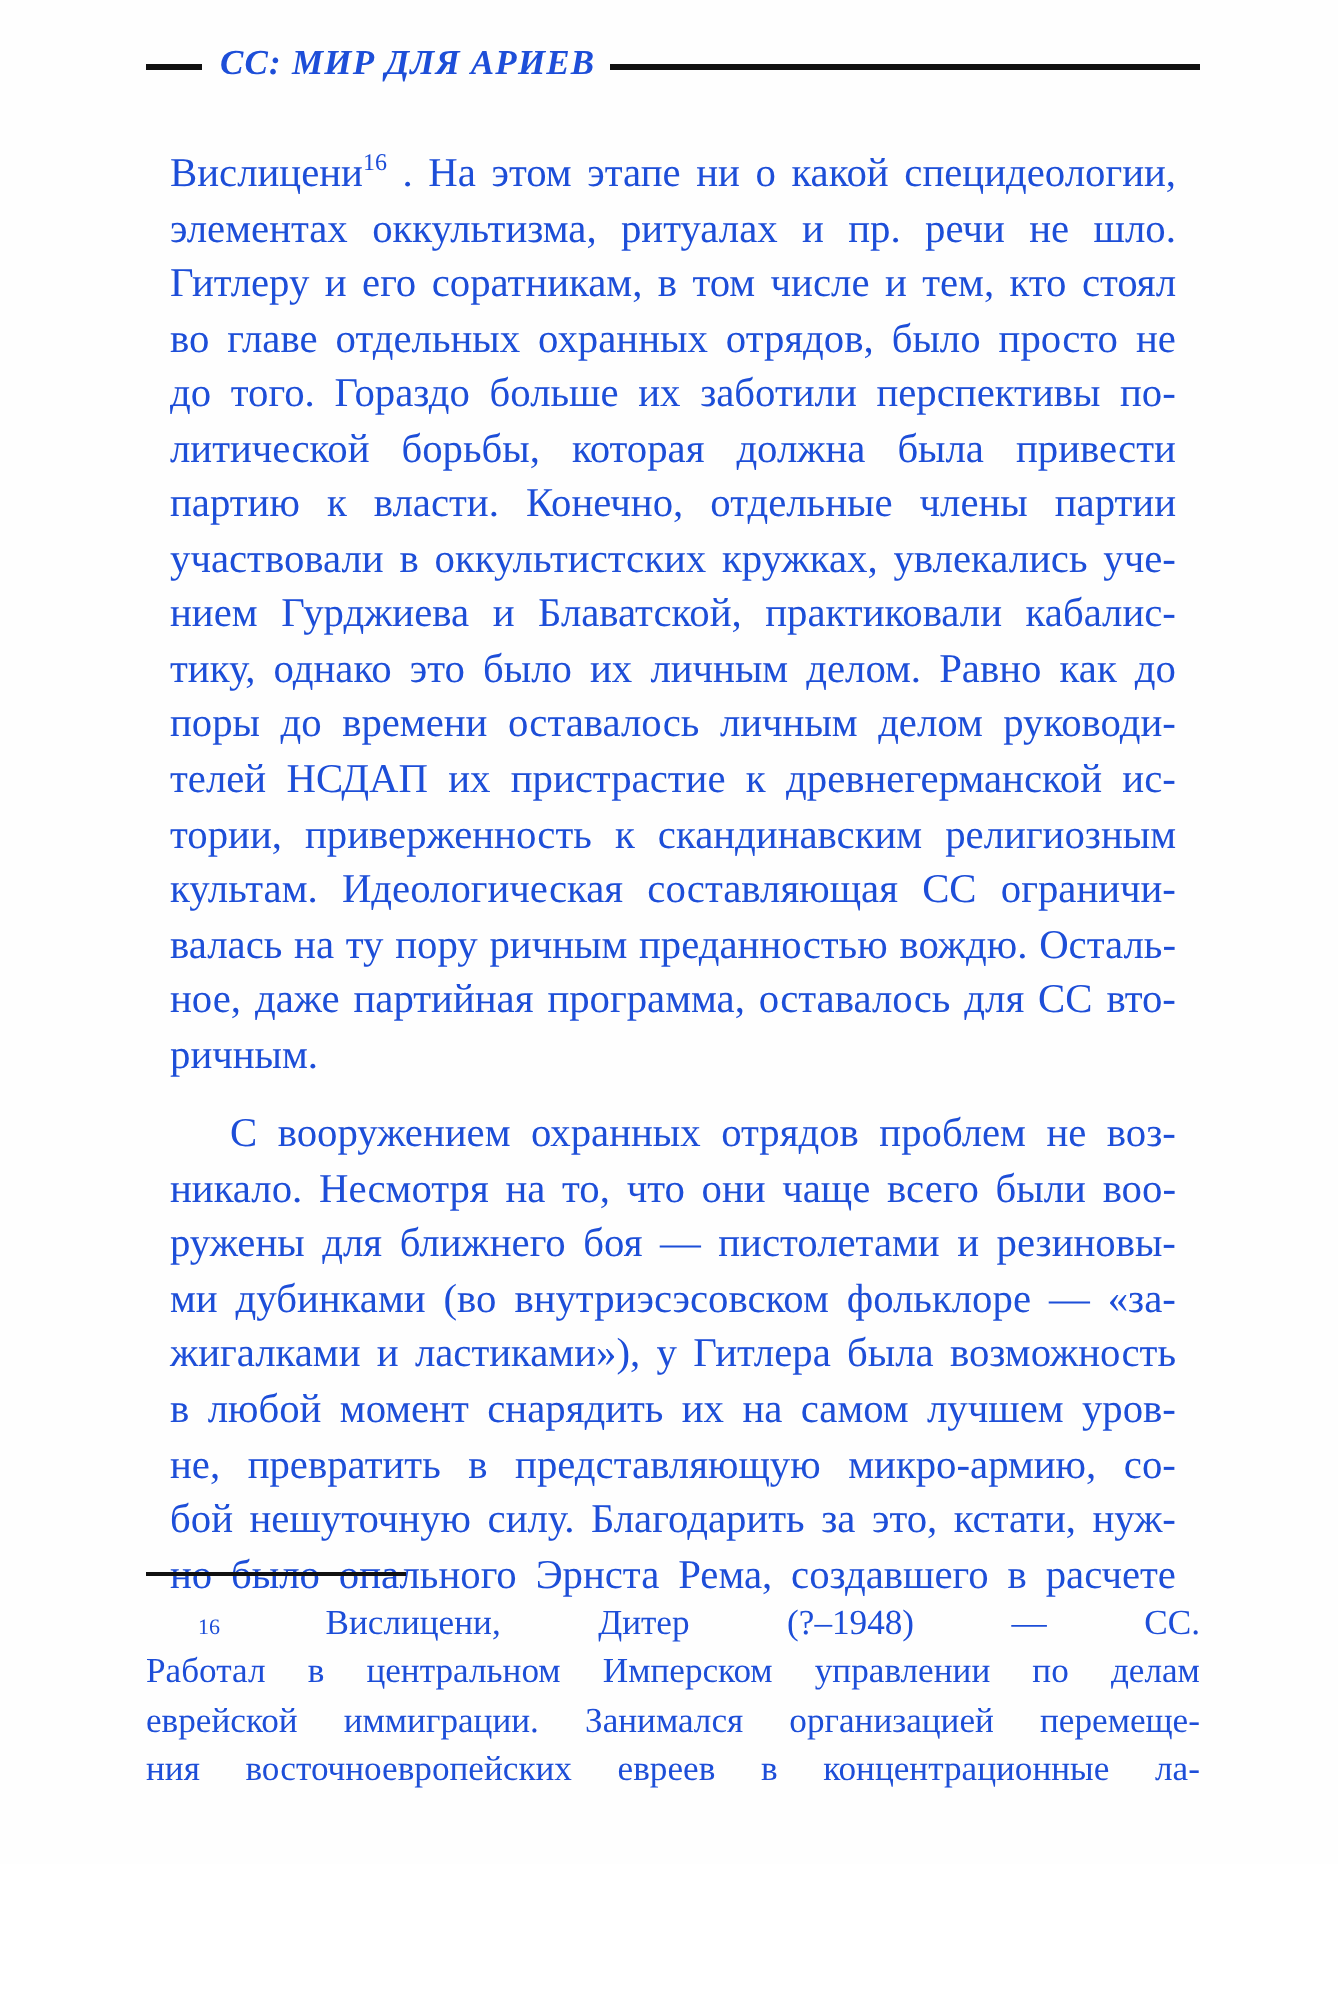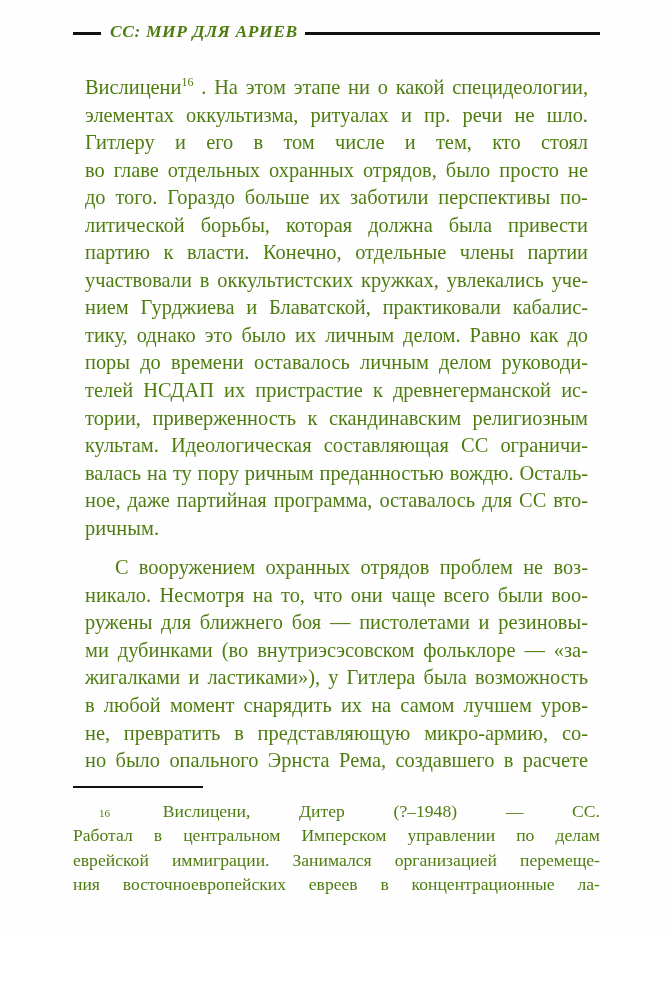--- a/index.html
+++ b/index.html
@@ -10,21 +10,21 @@
   }
 
   .page {
     position: relative;
     width: 669px;
     height: 932px;
     margin: 0 auto;
     background: #fefefe;
     overflow: hidden;
     font-family: "Liberation Serif", "DejaVu Serif", serif;
-    color: #4d7c0f;
+    color: #1d4ed8;
     -webkit-font-smoothing: none;
   }
 
   
   .header {
     position: absolute;
     left: 73px;
     top: 22px;
     width: 527px;
     height: 22px;
@@ -177,20 +177,21 @@
             <span>и</span>
             <span>пр.</span>
             <span>речи</span>
             <span>не</span>
             <span>шло.</span>
           </div>
           <div class="ln">
             <span>Гитлеру</span>
             <span>и</span>
             <span>его</span>
+            <span>соратникам,</span>
             <span>в</span>
             <span>том</span>
             <span>числе</span>
             <span>и</span>
             <span>тем,</span>
             <span>кто</span>
             <span>стоял</span>
           </div>
           <div class="ln">
             <span>во</span>
@@ -374,20 +375,30 @@
           </div>
           <div class="ln">
             <span>не,</span>
             <span>превратить</span>
             <span>в</span>
             <span>представляющую</span>
             <span>микро-армию,</span>
             <span>со-</span>
           </div>
           <div class="ln">
+            <span>бой</span>
+            <span>нешуточную</span>
+            <span>силу.</span>
+            <span>Благодарить</span>
+            <span>за</span>
+            <span>это,</span>
+            <span>кстати,</span>
+            <span>нуж-</span>
+          </div>
+          <div class="ln">
             <span>но</span>
             <span>было</span>
             <span>опального</span>
             <span>Эрнста</span>
             <span>Рема,</span>
             <span>создавшего</span>
             <span>в</span>
             <span>расчете</span>
           </div>
         </div>

